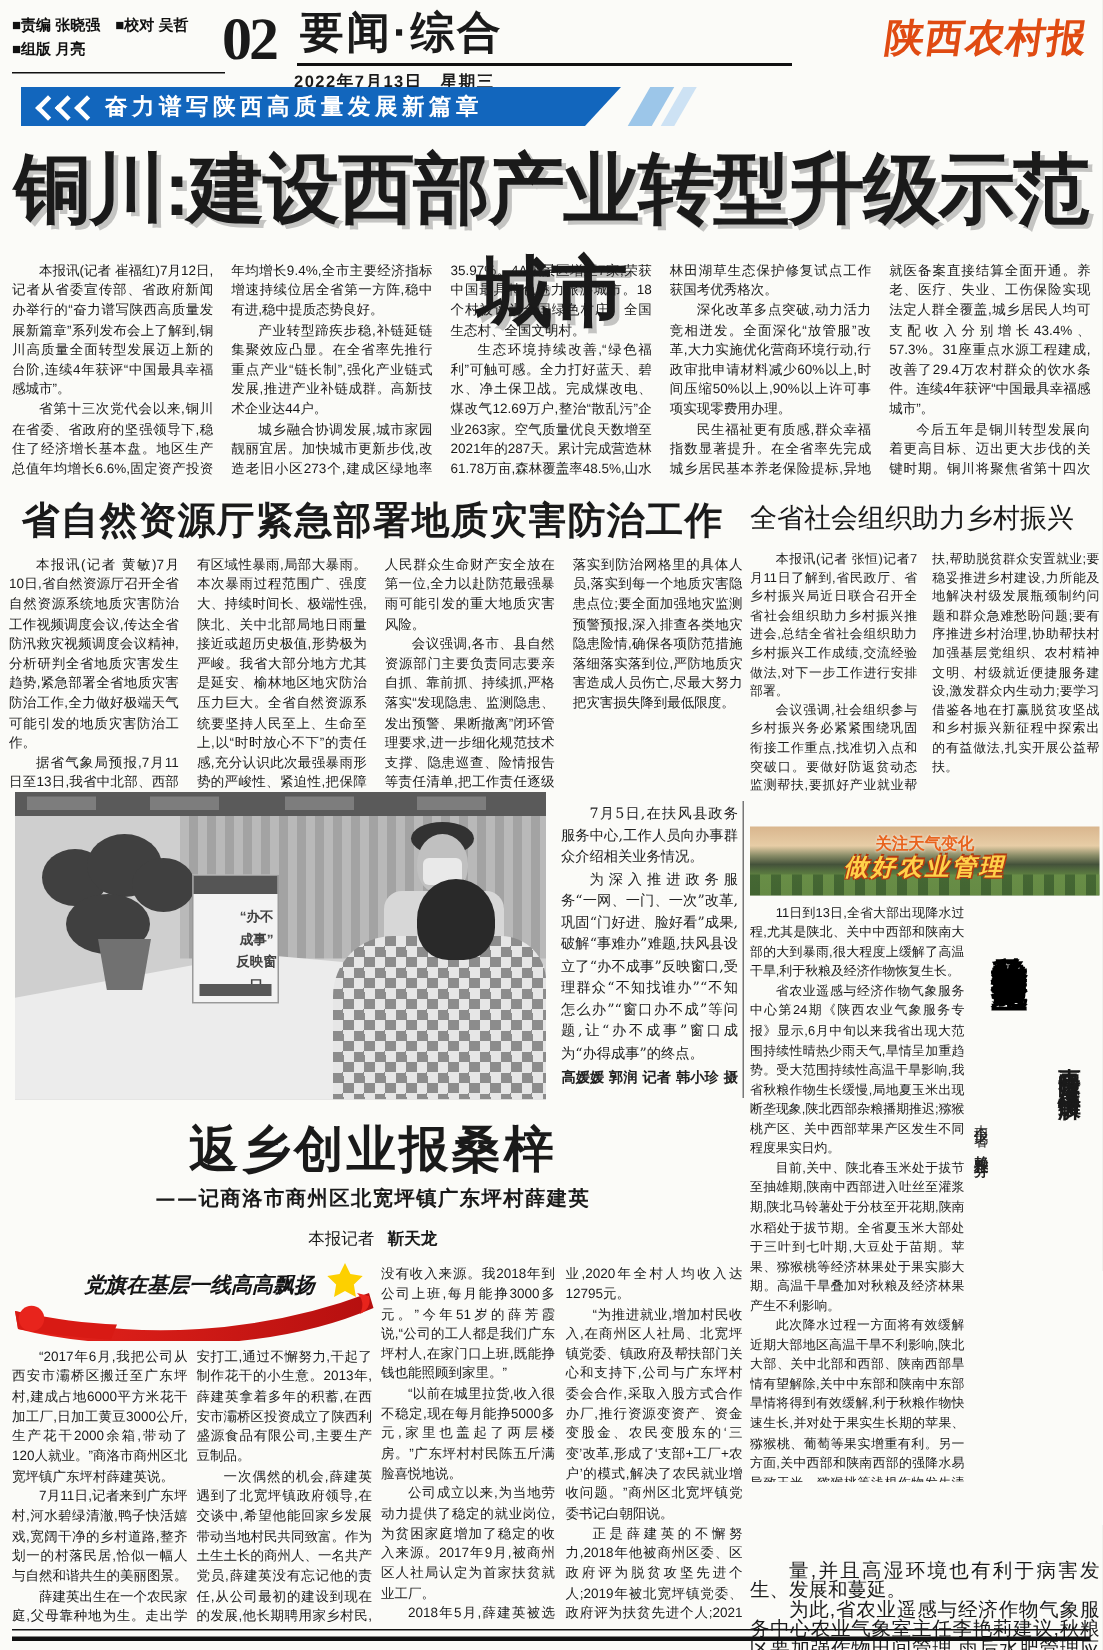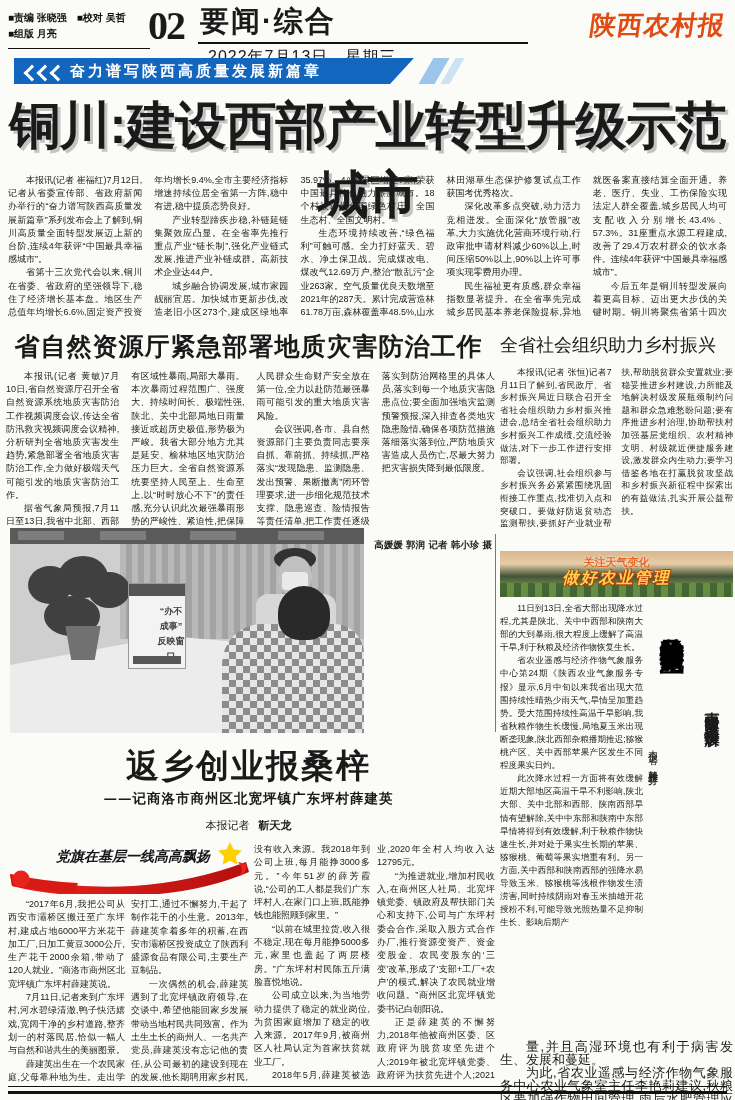--- a/index.html
+++ b/index.html
@@ -4,21 +4,21 @@
 <style>
   html,body{margin:0;padding:0;background:#e9e9e6;}
   #page{position:relative;width:735px;height:1100px;background:#fbfbf8;margin:0 auto;
         font-family:"Liberation Sans",sans-serif;color:#1a1a1a;overflow:hidden;}
   
   .staff{position:absolute;left:8px;top:10px;font-size:10px;font-weight:bold;line-height:16px;color:#111;}
   .staff-rule{position:absolute;left:8px;top:48px;width:142px;border-top:1.5px solid #111;}
   .pagenum{position:absolute;left:148px;top:2px;font-family:"Liberation Serif",serif;font-size:40px;font-weight:900;letter-spacing:-2px;}
   .section-title{position:absolute;left:200px;top:2px;font-size:29px;font-weight:900;letter-spacing:2px;}
   .section-rule{position:absolute;left:198px;top:42px;width:330px;border-top:2.5px solid #111;}
-  .date-line{position:absolute;left:208px;top:47px;font-size:16px;font-weight:normal;letter-spacing:1px;}
+  .date-line{position:absolute;left:196px;top:47px;font-size:11px;font-weight:bold;letter-spacing:1px;}
   .masthead{position:absolute;right:10px;top:8px;font-family:"DejaVu Serif",serif;font-size:26px;font-weight:900;
             color:#e04b12;transform:skewX(-8deg);letter-spacing:1px;}
   
   .banner{position:absolute;left:14px;top:58px;width:460px;height:26px;}
   .banner-bar{position:absolute;left:0;top:0;width:400px;height:26px;background:#1266bd;
               clip-path:polygon(0 0,400px 0,376px 26px,0 26px);}
   .stripe{position:absolute;top:0;height:26px;}
   .s1{left:384px;width:24px;background:#4f9bd8;clip-path:polygon(24px 0,100% 0,0 26px,0 26px);transform:skewX(-30deg);}
   .s2{left:412px;width:16px;background:#9cc6e9;transform:skewX(-30deg);}
   .s3{left:434px;width:9px;background:#cde2f4;transform:skewX(-30deg);}
@@ -160,20 +160,21 @@
 
   <div class="weather-photo">
     <div class="weather-rows"></div>
     <div class="weather-t1">关注天气变化</div>
     <div class="weather-t2">做好农业管理</div>
   </div>
 
   <div class="art4-narrow">
       <p>11日到13日,全省大部出现降水过程,尤其是陕北、关中中西部和陕南大部的大到暴雨,很大程度上缓解了高温干旱,利于秋粮及经济作物恢复生长。</p>
       <p>省农业遥感与经济作物气象服务中心第24期《陕西农业气象服务专报》显示,6月中旬以来我省出现大范围持续性晴热少雨天气,旱情呈加重趋势。受大范围持续性高温干旱影响,我省秋粮作物生长缓慢,局地夏玉米出现断垄现象,陕北西部杂粮播期推迟;猕猴桃产区、关中西部苹果产区发生不同程度果实日灼。</p>
+      <p>目前,关中、陕北春玉米处于拔节至抽雄期,陕南中西部进入吐丝至灌浆期,陕北马铃薯处于分枝至开花期,陕南水稻处于拔节期。全省夏玉米大部处于三叶到七叶期,大豆处于苗期。苹果、猕猴桃等经济林果处于果实膨大期。高温干旱叠加对秋粮及经济林果产生不利影响。</p>
       <p>此次降水过程一方面将有效缓解近期大部地区高温干旱不利影响,陕北大部、关中北部和西部、陕南西部旱情有望解除,关中中东部和陕南中东部旱情将得到有效缓解,利于秋粮作物快速生长,并对处于果实生长期的苹果、猕猴桃、葡萄等果实增重有利。另一方面,关中西部和陕南西部的强降水易导致玉米、猕猴桃等浅根作物发生渍涝害,同时持续阴雨对春玉米抽雄开花授粉不利,可能导致光照热量不足抑制生长、影响后期产</p>
     </div>
   <div class="art4-byline">
     <span>本报记者</span>
     <b>赖雅芬</b>
   </div>
   <div class="art4-title">秋粮及经济作物管理措施要跟上</div>
   <div class="art4-subtitle">喜雨降落 旱情缓解</div>
   <div class="art4-wide">
     <p class="cont">量,并且高湿环境也有利于病害发生、发展和蔓延。</p>
@@ -208,20 +209,21 @@
     <div class="ph-clerk-head"></div>
     <div class="ph-mask"></div>
     <div class="ph-clerk-body"></div>
     <div class="ph-monitor"></div>
     <div class="ph-person"></div>
     <div class="ph-person-head"></div>
   </div>
   <div class="vrule"></div>
 
   <div class="caption">
+    <span><p>7月5日,在扶风县政务服务中心,工作人员向办事群众介绍相关业务情况。</p><p>为深入推进政务服务“一网、一门、一次”改革,巩固“门好进、脸好看”成果,破解“事难办”难题,扶风县设立了“办不成事”反映窗口,受理群众“不知找谁办”“不知怎么办”“窗口办不成”等问题,让“办不成事”窗口成为“办得成事”的终点。</p></span>
     <p class="credit">高媛媛 郭润 记者 韩小珍 摄</p>
   </div>
 
   <div class="art5-title">返乡创业报桑梓</div>
   <div class="art5-sub">——记商洛市商州区北宽坪镇广东坪村薛建英</div>
   <div class="art5-byline">
     <span>本报记者</span>
     <b>靳天龙</b>
   </div>
 

